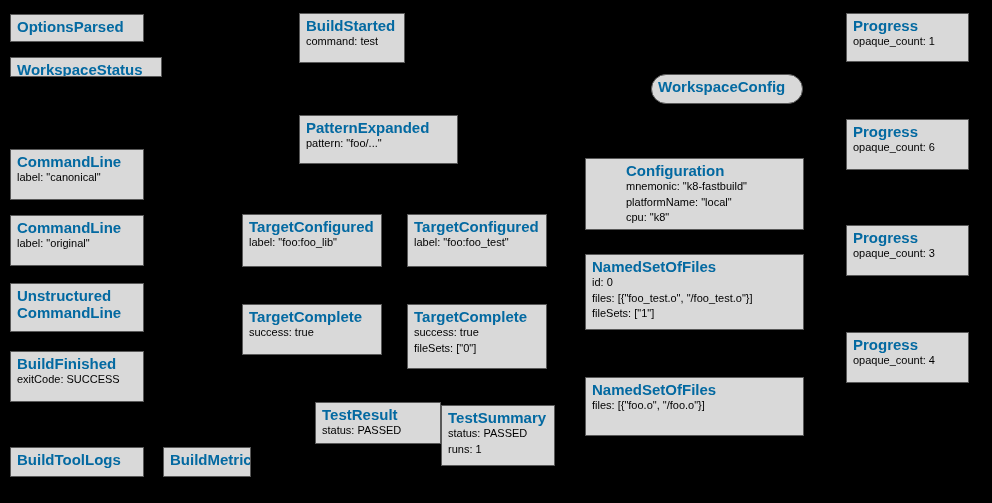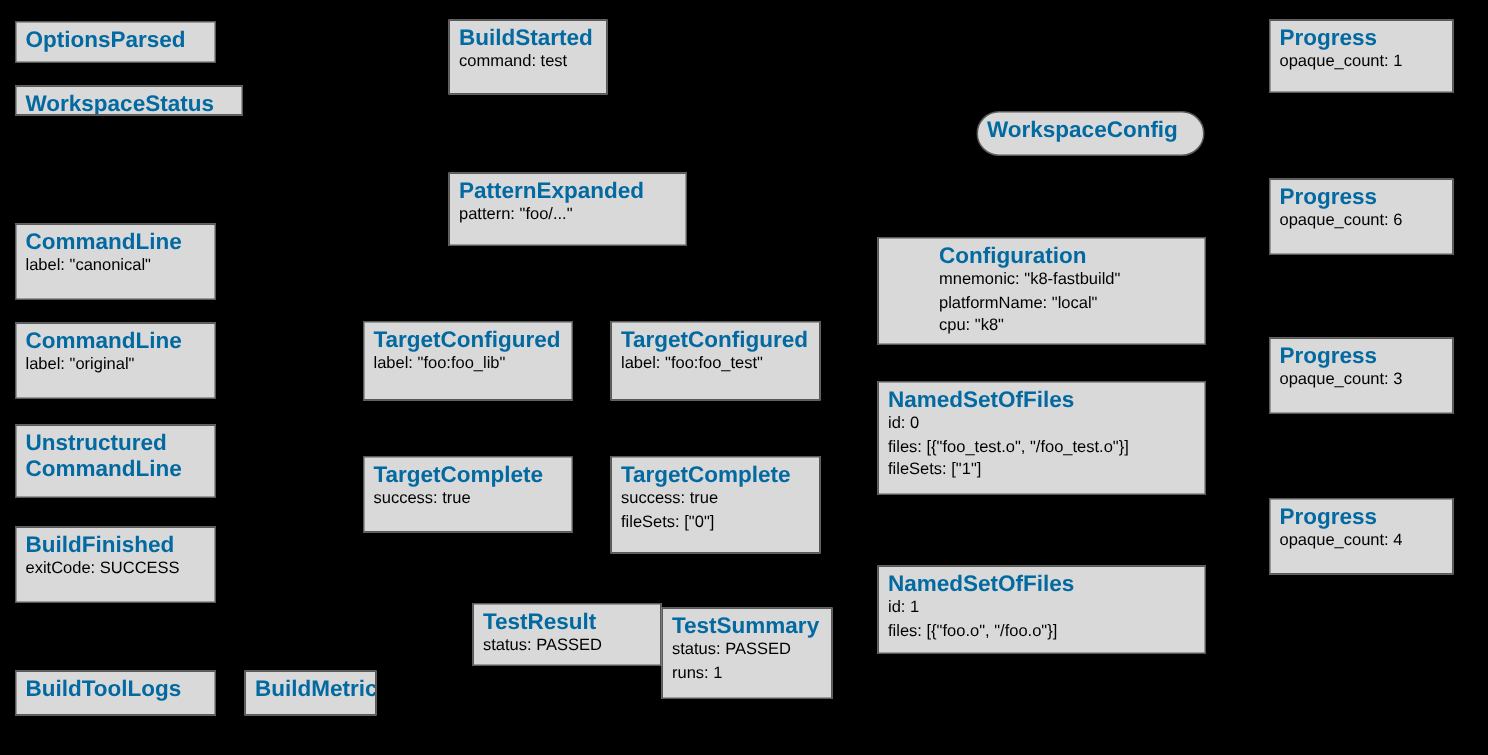--- a/index.html
+++ b/index.html
@@ -114,21 +114,20 @@
       <div class="box-line">cpu: "k8"</div>
     </div>
     <div class="box" style="left: 585px; top: 254px; width: 219px; height: 76px; background: rgb(217, 217, 217); border-color: rgb(89, 89, 89); color: rgb(0, 0, 0);">
       <div class="box-title">NamedSetOfFiles</div>
       <div class="box-line">id: 0</div>
       <div class="box-line">files: [{"foo_test.o", "/foo_test.o"}]</div>
       <div class="box-line">fileSets: ["1"]</div>
     </div>
     <div class="box" style="left: 585px; top: 377px; width: 219px; height: 59px; background: rgb(217, 217, 217); border-color: rgb(89, 89, 89); color: rgb(0, 0, 0);">
       <div class="box-title">NamedSetOfFiles</div>
-      <div class="box-line">id: 1</div>
       <div class="box-line">files: [{"foo.o", "/foo.o"}]</div>
     </div>
     <div class="box" style="left: 846px; top: 13px; width: 123px; height: 49px; background: rgb(217, 217, 217); border-color: rgb(89, 89, 89); color: rgb(0, 0, 0);">
       <div class="box-title">Progress</div>
       <div class="box-line">opaque_count: 1</div>
     </div>
     <div class="box" style="left: 846px; top: 119px; width: 123px; height: 51px; background: rgb(217, 217, 217); border-color: rgb(89, 89, 89); color: rgb(0, 0, 0);">
       <div class="box-title">Progress</div>
       <div class="box-line">opaque_count: 6</div>
     </div>

